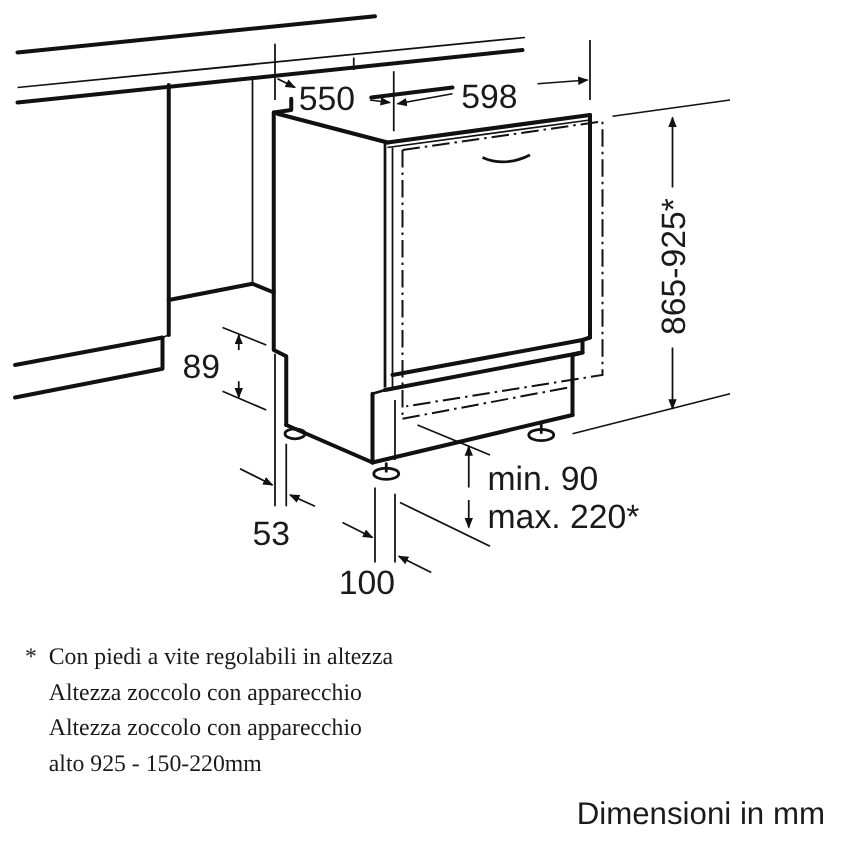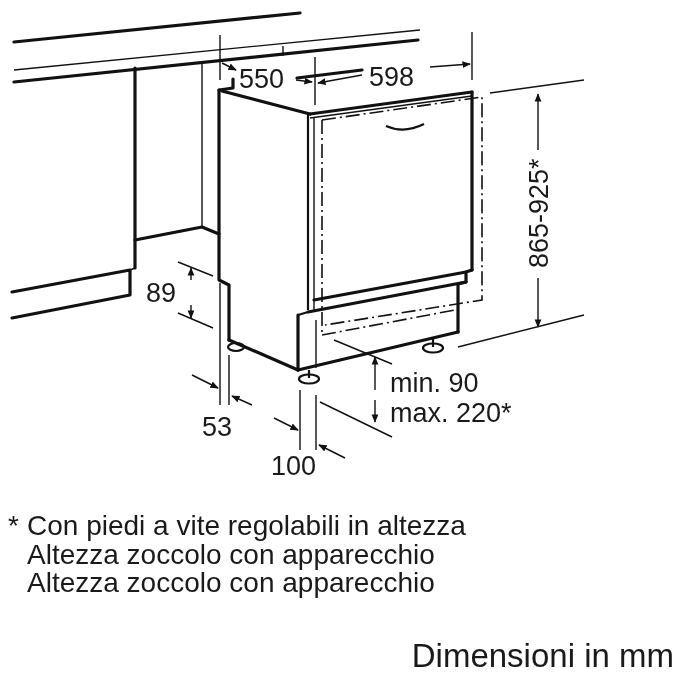--- a/index.html
+++ b/index.html
@@ -5,25 +5,25 @@
     html, body { margin: 0; padding: 0; background: #ffffff; }
     body { width: 684px; height: 675px; position: relative; overflow: hidden;
            font-family: "Liberation Sans", sans-serif; color: #1a1a1a; }
     #drawing { position: absolute; left: 0; top: 0; width: 684px; height: 500px; }
     .dim { font-family: "Liberation Sans", sans-serif; font-size: 27px; fill: #1a1a1a; }
     .thick { stroke: #111; stroke-width: 3.2; fill: none; stroke-linecap: round; stroke-linejoin: round; }
     .med { stroke: #111; stroke-width: 2.2; fill: none; stroke-linejoin: round; }
     .thin { stroke: #111; stroke-width: 1.4; fill: none; }
     .dash { stroke: #111; stroke-width: 1.6; fill: none; stroke-dasharray: 14 4 2 4; }
     .arrow { fill: #111; stroke: none; }
-    .notes { position: absolute; left: 8px; top: 512px; font-size: 28px; line-height: 28.5px; }
+    .notes { position: absolute; left: 20px; top: 512px; font-size: 19px; line-height: 28.5px; font-family: Liberation Serif, serif; }
     .note-line { white-space: nowrap; }
     .note-star { display: inline-block; width: 19px; }
     .indent { padding-left: 19px; }
-    .units { position: absolute; right: 10px; top: 637px; font-size: 33px; white-space: nowrap; }
+    .units { position: absolute; right: 24px; top: 637px; font-size: 25px; white-space: nowrap; }
   </style>
 </head>
 <body>
 
 <svg id="drawing" viewBox="0 0 684 500" xmlns="http://www.w3.org/2000/svg">
   <defs>
     <marker id="ah" viewBox="0 0 10 10" refX="9" refY="5" markerWidth="6" markerHeight="6" orient="auto-start-reverse">
       <path d="M0,1 L10,5 L0,9 Z" class="arrow"></path>
     </marker>
   </defs>
@@ -140,15 +140,16 @@
     <text class="dim" x="390" y="422">max. 220*</text>
   </g>
 </svg>
 
 <div class="notes">
   <div class="note-line">
     <span class="note-star">*</span><span>Con piedi a vite regolabili in altezza</span>
   </div>
   <div class="note-line indent">Altezza zoccolo con apparecchio</div>
   <div class="note-line indent">Altezza zoccolo con apparecchio</div>
+  <div class="note-line indent">alto 925 - 150-220mm</div>
 </div>
 
 <div class="units">Dimensioni in mm</div>
 
 </body></html>

